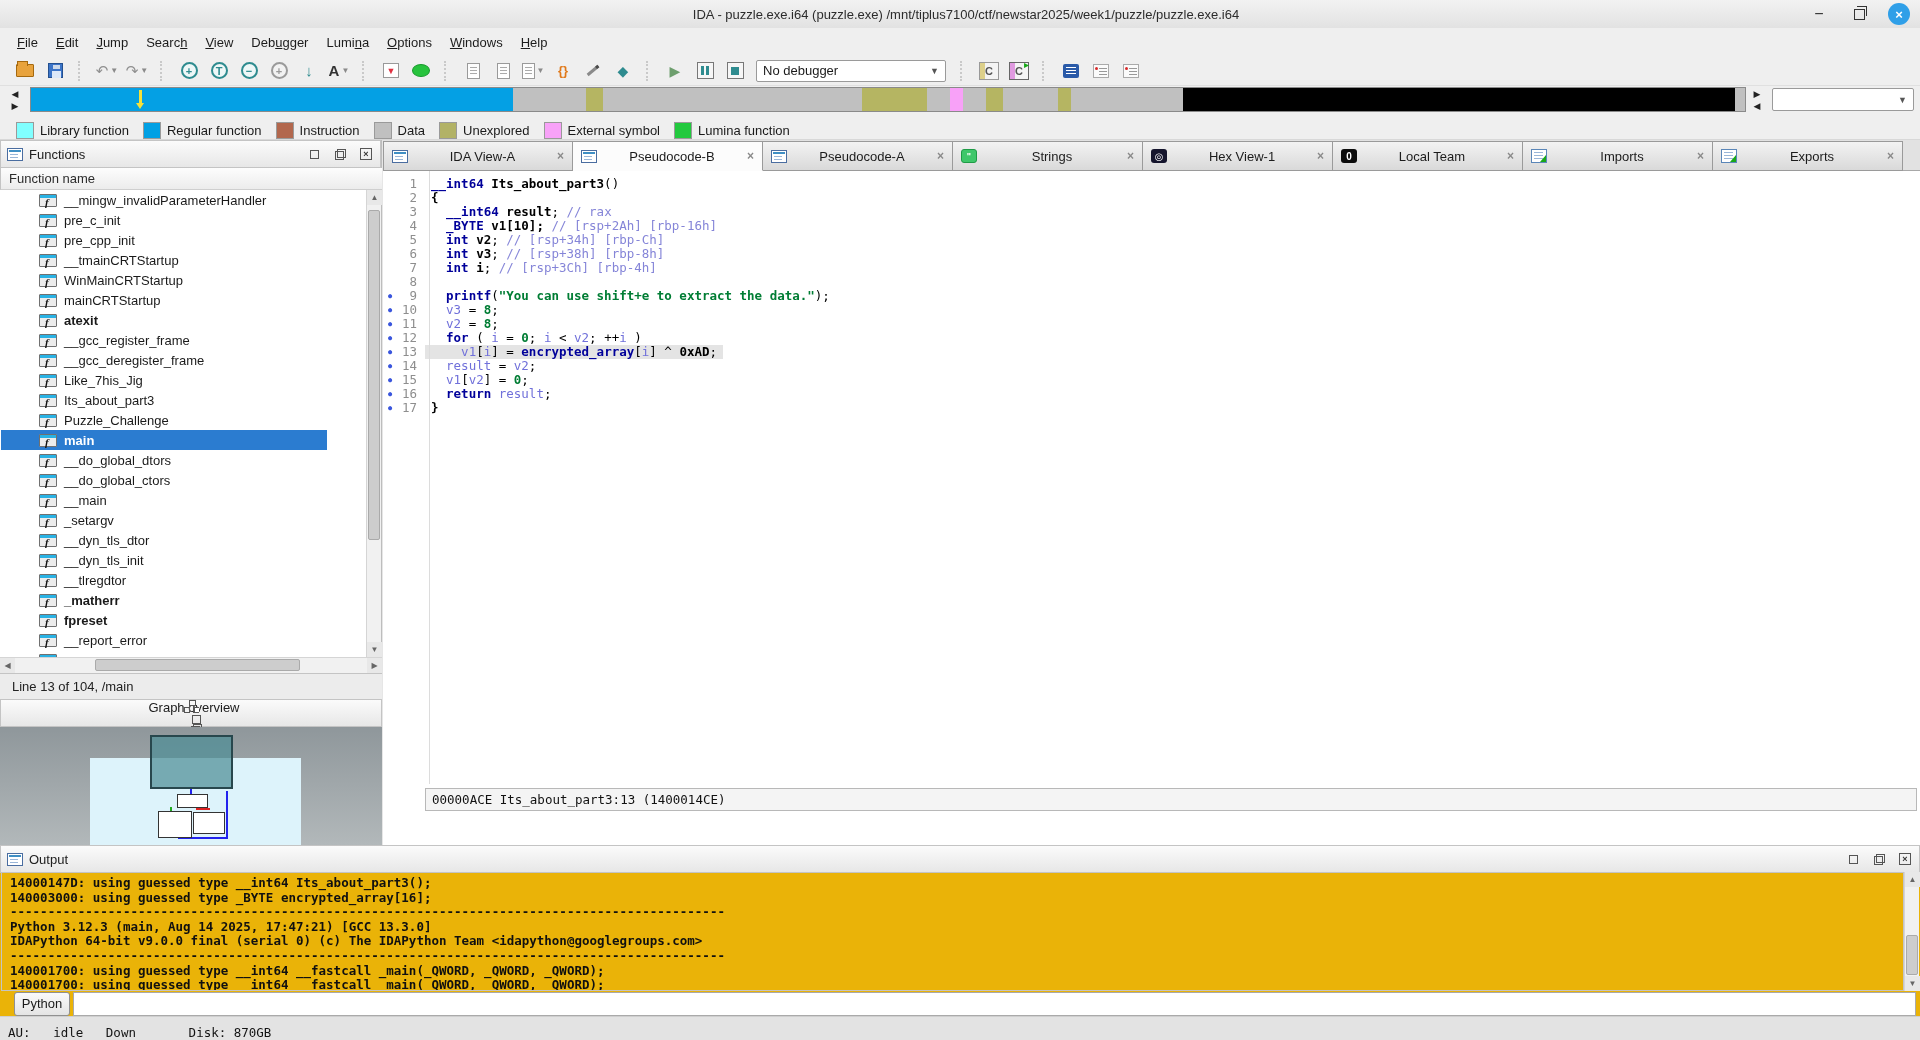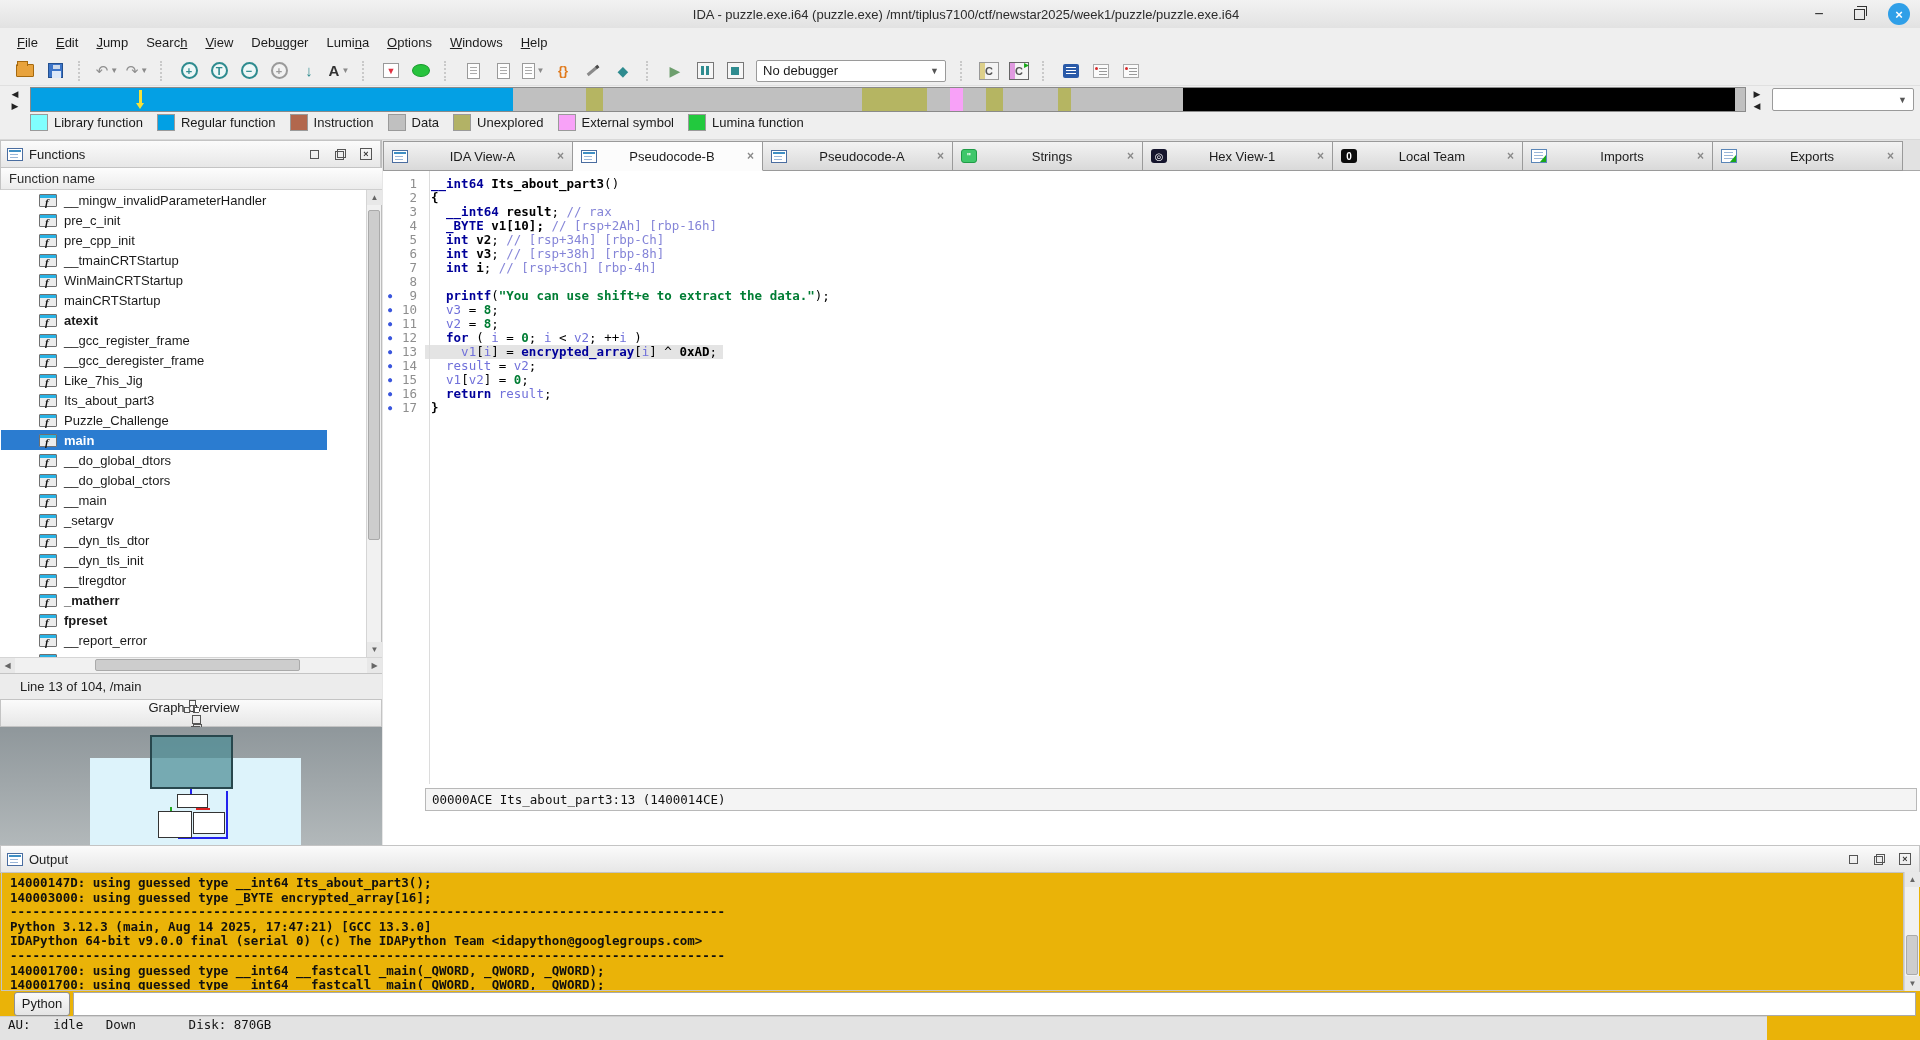--- a/index.html
+++ b/index.html
@@ -69,21 +69,21 @@
   .band-arrows { position:absolute; top:1px; width:14px; height:26px; display:flex; flex-direction:column; align-items:center; justify-content:space-between; font-size:9px; color:#222; padding:2px 0; }
   #band-arr-left { left:8px; }
   #band-arr-right { left:1750px; }
   #navband { position:absolute; left:30px; top:1px; width:1716px; height:25px; border:1px solid #8a8a8a; background:#c0c0c0; }
   .seg { position:absolute; top:0; height:100%; }
   #nav-marker { position:absolute; top:2px; width:3px; height:13px; background:#f5e13a; }
   #nav-marker::after { content:""; position:absolute; left:-3px; top:13px; border-left:4.5px solid transparent; border-right:4.5px solid transparent; border-top:6px solid #f5e13a; }
   #nav-combo { position:absolute; left:1772px; top:2px; width:142px; height:23px; background:#fff; border:1px solid #9a9a9a; border-radius:2px; display:flex; align-items:center; justify-content:flex-end; padding-right:6px; }
   #nav-combo .arr { font-size:9px; color:#555; }
   
-  #legend { position:absolute; left:0; top:114px; width:1920px; height:26px; background:#efefef; display:flex; align-items:flex-start; padding-left:30px; border-bottom:1px solid #d8d8d8; }
+  #legend { position:absolute; left:0; top:114px; width:1920px; height:26px; background:#efefef; display:flex; align-items:flex-end; padding-left:16px; border-bottom:1px solid #d8d8d8; }
   .leg-item { display:flex; align-items:center; margin-right:14px; }
   .leg-swatch { width:18px; height:17px; border:1px solid #9a9a9a; margin-right:6px; }
   
   #main { position:absolute; left:0; top:140px; width:1920px; height:705px; background:#e6e6e6; }
   #left-panel { position:absolute; left:0; top:0; width:382px; height:705px; background:#fff; border-right:1px solid #bdbdbd; }
   .panel-header { height:28px; background:linear-gradient(#fbfbfb,#e7e7e7); border:1px solid #c4c4c4; display:flex; align-items:center; padding:0 6px; }
   .panel-title { margin-left:6px; flex:1; color:#202020; }
   .win-btn { width:16px; height:14px; margin-left:10px; display:flex; align-items:center; justify-content:center; }
   .wb-float { width:9px; height:9px; border:1px solid #555; }
   .wb-restore { position:relative; width:11px; height:11px; }
@@ -98,21 +98,21 @@
   .func-row { height:20px; display:flex; align-items:center; padding-left:38px; white-space:nowrap; }
   .func-row .ficon { width:18px; height:13px; background:#ececec; border:1px solid #707070; border-radius:1px; margin-right:7px; position:relative; flex:none; }
   .func-row .ficon::before { content:""; position:absolute; left:0; top:0; width:100%; height:3px; background:#29b2e4; }
   .func-row .ficon::after { content:"f"; position:absolute; left:5px; top:1px; font-family:"Liberation Serif",serif; font-style:italic; font-weight:bold; font-size:11px; color:#111; }
   .func-row.bold { font-weight:bold; }
   .func-row.selected { background:#2b7cd0; color:#fff; font-weight:bold; }
   #func-vscroll { position:absolute; right:0; top:50px; width:15px; height:467px; background:#f1f1f1; border-left:1px solid #d5d5d5; }
   .sb-arrow { position:absolute; left:0; width:15px; height:15px; font-size:8px; color:#666; display:flex; align-items:center; justify-content:center; background:#e8e8e8; }
   .sb-thumb { position:absolute; background:#cdcdcd; border:1px solid #aaa; border-radius:2px; }
   #func-hscroll { position:absolute; left:0; top:517px; width:382px; height:16px; background:#f1f1f1; border-top:1px solid #d5d5d5; }
-  #func-status { position:absolute; left:0; top:533px; width:382px; height:26px; background:#ececec; border-top:1px solid #c4c4c4; display:flex; align-items:center; padding-left:20px; color:#222; }
+  #func-status { position:absolute; left:0; top:533px; width:382px; height:26px; background:#ececec; border-top:1px solid #c4c4c4; display:flex; align-items:center; padding-left:12px; color:#222; }
   #graph-header { position:absolute; left:0; top:559px; width:382px;flex-direction:column; }
   .graph-glyph { width:15px; height:13px; position:relative; }
   .graph-glyph::before { content:""; position:absolute; left:5px; top:0; width:5px; height:4px; border:1px solid #555; }
   .graph-glyph::after { content:""; position:absolute; left:0; top:7px; width:4px; height:4px; border:1px solid #555; box-shadow:10px 0 0 -1px #fff, 9px 0 0 #555; }
   #graph-content { position:absolute; left:0; top:587px; width:382px; height:118px; background:linear-gradient(#8f979b,#b2b8ba); overflow:hidden; }
   #mini-map { position:absolute; left:90px; top:31px; width:211px; height:87px; background:#ddf3fb; }
   #mini-viewport { position:absolute; left:150px; top:8px; width:83px; height:54px; background:rgba(78,142,150,0.72); border:2px solid #28474d; }
   .gnode { position:absolute; background:#fff; border:1px solid #333; }
   .gedge { position:absolute; }
   
@@ -149,21 +149,21 @@
   
   #output-panel { position:absolute; left:0; top:845px; width:1920px; height:221px; background:#eab308; }
   #output-header { position:absolute; left:0; top:0; width:1920px; }
   #output-content { position:absolute; left:1px; top:27px; width:1903px; height:119px; border:1px solid #c4c4c4; border-top:none; overflow:hidden; padding:4px 0 0 8px; }
   .out-line { font-family:"DejaVu Sans Mono",monospace; font-size:12.5px; font-weight:bold; color:#101010; line-height:14.6px; white-space:pre; }
   #output-vscroll { position:absolute; right:1px; top:27px; width:15px; height:119px; background:#f1f1f1; border-left:1px solid #d5d5d5; }
   #python-row { position:absolute; left:0; top:146px; width:1920px; height:25px; display:flex; align-items:center; }
   #python-btn { width:56px; height:24px; margin-left:14px; background:linear-gradient(#fafafa,#e4e4e4); border:1px solid #909090; border-radius:3px; display:flex; align-items:center; justify-content:center; color:#1a1a1a; }
   #python-input { flex:1; height:24px; margin:0 4px 0 3px; border:1px solid #aaa; background:#fff; font-family:"DejaVu Sans Mono",monospace; font-size:12.5px; padding:0 4px; outline:none; }
   
-  #statusbar { position:absolute; left:0; top:1016px; width:1767px; height:24px; background:#e3e3e3; border-top:1px solid #cfcfcf; display:flex; align-items:flex-start; padding-left:8px; }
+  #statusbar { position:absolute; left:0; top:1016px; width:1920px; height:24px; background:#e3e3e3; border-top:1px solid #cfcfcf; display:flex; align-items:flex-end; padding-left:8px; }
   #statusbar .txt { font-family:"DejaVu Sans Mono",monospace; font-size:12.5px; color:#141414; white-space:pre; }
 </style>
 </head>
 <body>
 
 <div id="root">
 
   <div id="titlebar">
     <span id="title-text">IDA - puzzle.exe.i64 (puzzle.exe) /mnt/tiplus7100/ctf/newstar2025/week1/puzzle/puzzle.exe.i64</span>
     <div id="win-controls">

